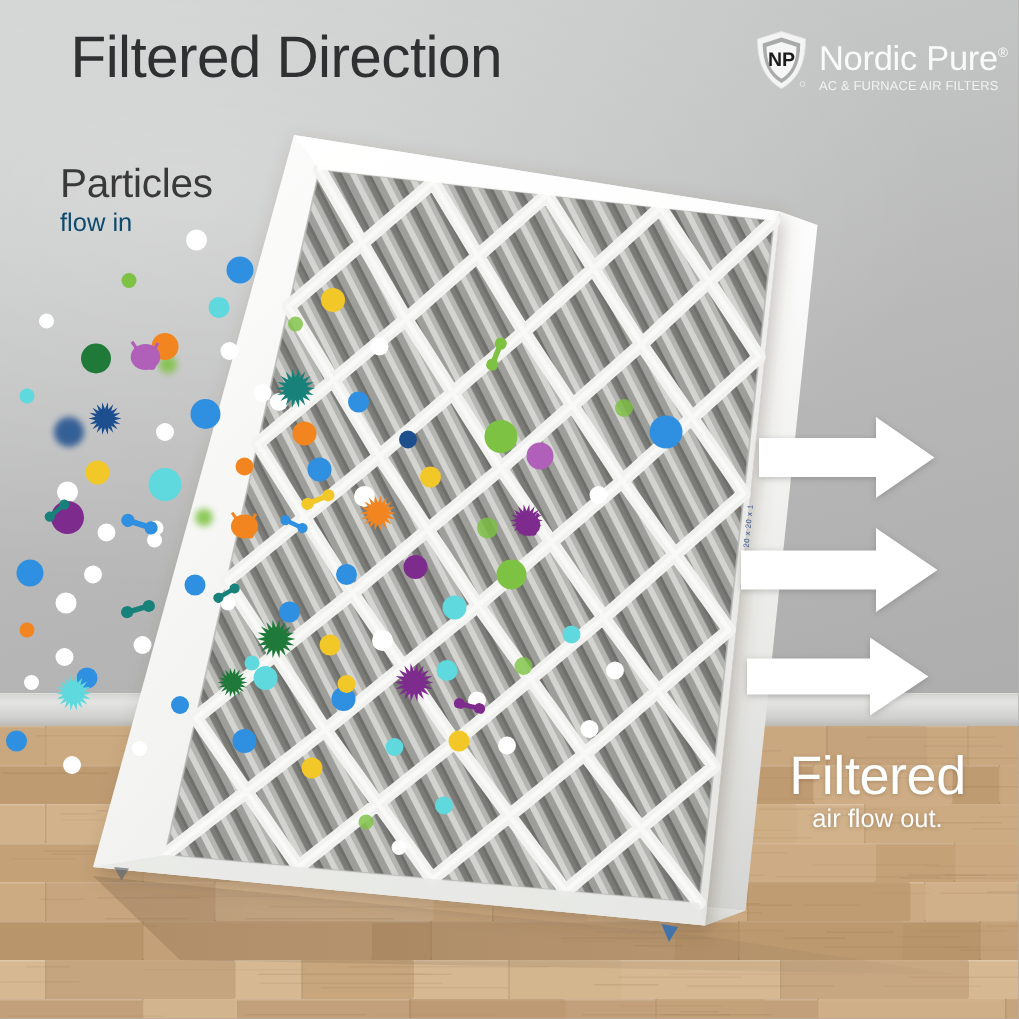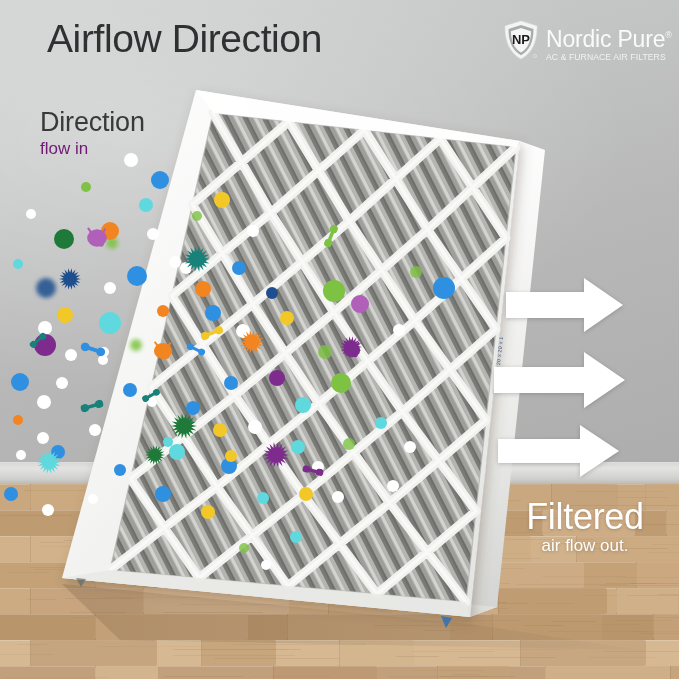--- a/index.html
+++ b/index.html
@@ -44,21 +44,21 @@
 
   
   .title{
     position:absolute;left:47px;top:17px;
     font-size:39px;letter-spacing:-0.4px;color:#2f3031;font-weight:300;
     font-family:"Liberation Sans", sans-serif;
     white-space:nowrap;
   }
   .ab-block{position:absolute;left:40px;top:108px;}
   .ab-l1,.ab-l2{font-size:27px;color:#39393a;font-weight:300;line-height:29px;letter-spacing:-0.2px;}
-  .ab-sub{font-size:17px;color:#701a75;font-weight:300;line-height:22px;margin-top:1px;}
+  .ab-sub{font-size:17px;color:#0c4a6e;font-weight:300;line-height:22px;margin-top:1px;}
 
   
   .logo{position:absolute;left:503px;top:20px;display:flex;align-items:flex-start;gap:7px;}
   .shield{width:36px;height:40px;flex:0 0 auto;position:relative;}
   .logo-txt{padding-top:3px;}
   .logo-name{font-size:23px;color:#fafafa;font-weight:400;letter-spacing:-0.2px;line-height:24px;white-space:nowrap;}
   .logo-reg{font-size:9px;vertical-align:super;}
   .logo-sub{font-size:8.6px;color:#f2f2f2;letter-spacing:.1px;line-height:11px;white-space:nowrap;margin-top:1px;}
 
   
@@ -280,24 +280,24 @@
         <div class="grain" style="left:388.1644608397803px;top:192.03113305896107px;width:99.07382134072195px;opacity:0.4980165184699076;"></div>
         <div class="grain" style="left:4.405503275061726px;top:193.48002553381028px;width:105.61133436887121px;opacity:0.31838785413111925;"></div>
         <div class="grain" style="left:251.36736464284704px;top:191.84732878527015px;width:79.94845273669272px;opacity:0.3261668503639134;"></div>
         <div class="grain" style="left:439.77928182099913px;top:191.55609131164667px;width:74.77346422605844px;opacity:0.6709712030463718;"></div>
         <div class="grain" style="left:453.34449312339746px;top:189.92102940237197px;width:25.91882944149842px;opacity:0.5517591358636316;"></div>
         <div class="grain" style="left:163.240599708278px;top:192.01156401960716px;width:81.19126560920444px;opacity:0.6641527058622579;"></div>
         <div class="grain" style="left:411.5311576852254px;top:186.2035272127034px;width:72.77962925274839px;opacity:0.32226162109163664;"></div>
       </div>
   </div>
 
-  <div class="title">Airflow Direction</div>
+  <div class="title">Filtered Direction</div>
 
   <div class="ab-block">
-    <div class="ab-l2">Direction</div>
+    <div class="ab-l2">Particles</div>
     <div class="ab-sub">flow in</div>
   </div>
 
   <div class="logo">
     <div class="shield">
       <svg width="36" height="40" viewBox="0 0 36 40">
         <path d="M18 1 L34 6 C34 22 29 33 18 39 C7 33 2 22 2 6 Z" fill="#f4f4f4" stroke="#e2e2e2" stroke-width="0.6"></path>
         <path d="M18 5 L30.5 9 C30.5 22 26.5 30.5 18 35.3 C9.5 30.5 5.5 22 5.5 9 Z" fill="#a9aaaa"></path>
         <path d="M18 8 L28 11.2 C28 21.5 24.7 28.5 18 32.5 C11.3 28.5 8 21.5 8 11.2 Z" fill="#f6f6f6"></path>
         <text x="18" y="24" font-family="Liberation Sans, sans-serif" font-size="13" font-weight="bold" fill="#1b1b1b" text-anchor="middle">NP</text>

